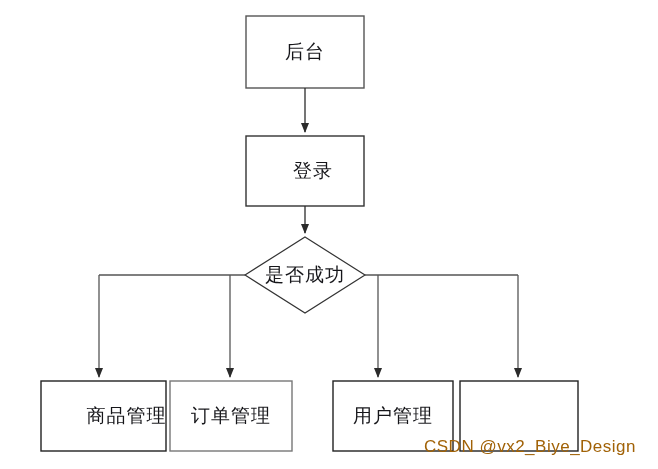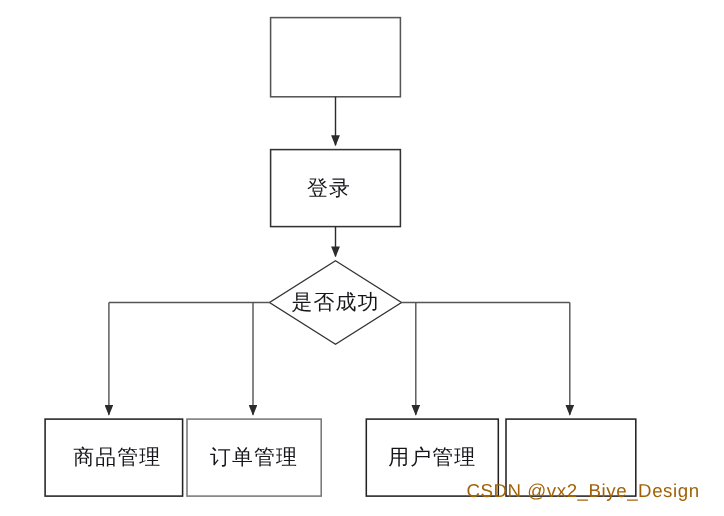--- a/index.html
+++ b/index.html
@@ -78,26 +78,27 @@
 
     <path d="M245,275 L99,275" fill="none" stroke="#555555" stroke-width="1.3"></path>
     <line x1="99" y1="275" x2="99" y2="377" stroke="#555555" stroke-width="1.3" marker-end="url(#arrowhead)"></line>
     <line x1="230" y1="275" x2="230" y2="377" stroke="#555555" stroke-width="1.3" marker-end="url(#arrowhead)"></line>
 
     <path d="M365,275 L518,275" fill="none" stroke="#555555" stroke-width="1.3"></path>
     <line x1="378" y1="275" x2="378" y2="377" stroke="#555555" stroke-width="1.3" marker-end="url(#arrowhead)"></line>
     <line x1="518" y1="275" x2="518" y2="377" stroke="#555555" stroke-width="1.3" marker-end="url(#arrowhead)"></line>
   </svg>
 
+  <div class="node-label" style="left:246px; top:16px; width:118px; height:72px;">后台</div>
 
-  <div class="node-label" style="left:246px; top:136px; width:106px; height:70px;">登录</div>
+  <div class="node-label" style="left:260px; top:136px; width:106px; height:70px;">登录</div>
 
   <div class="node-label" style="left:245px; top:237px; width:120px; height:76px;font-family:Liberation Serif, serif;">是否成功</div>
 
-  <div class="node-label" style="left:26px; top:381px; width:125px; height:70px;padding-left:18px;">商品管理</div>
+  <div class="node-label" style="left:46px; top:381px; width:125px; height:70px;padding-left:18px;">商品管理</div>
 
   <div class="node-label" style="left:170px; top:381px; width:122px; height:70px;">订单管理</div>
 
   <div class="node-label" style="left:333px; top:381px; width:120px; height:70px;">用户管理</div>
 
 
   <div class="watermark">CSDN @vx2_Biye_Design</div>
 
 </div>
 

